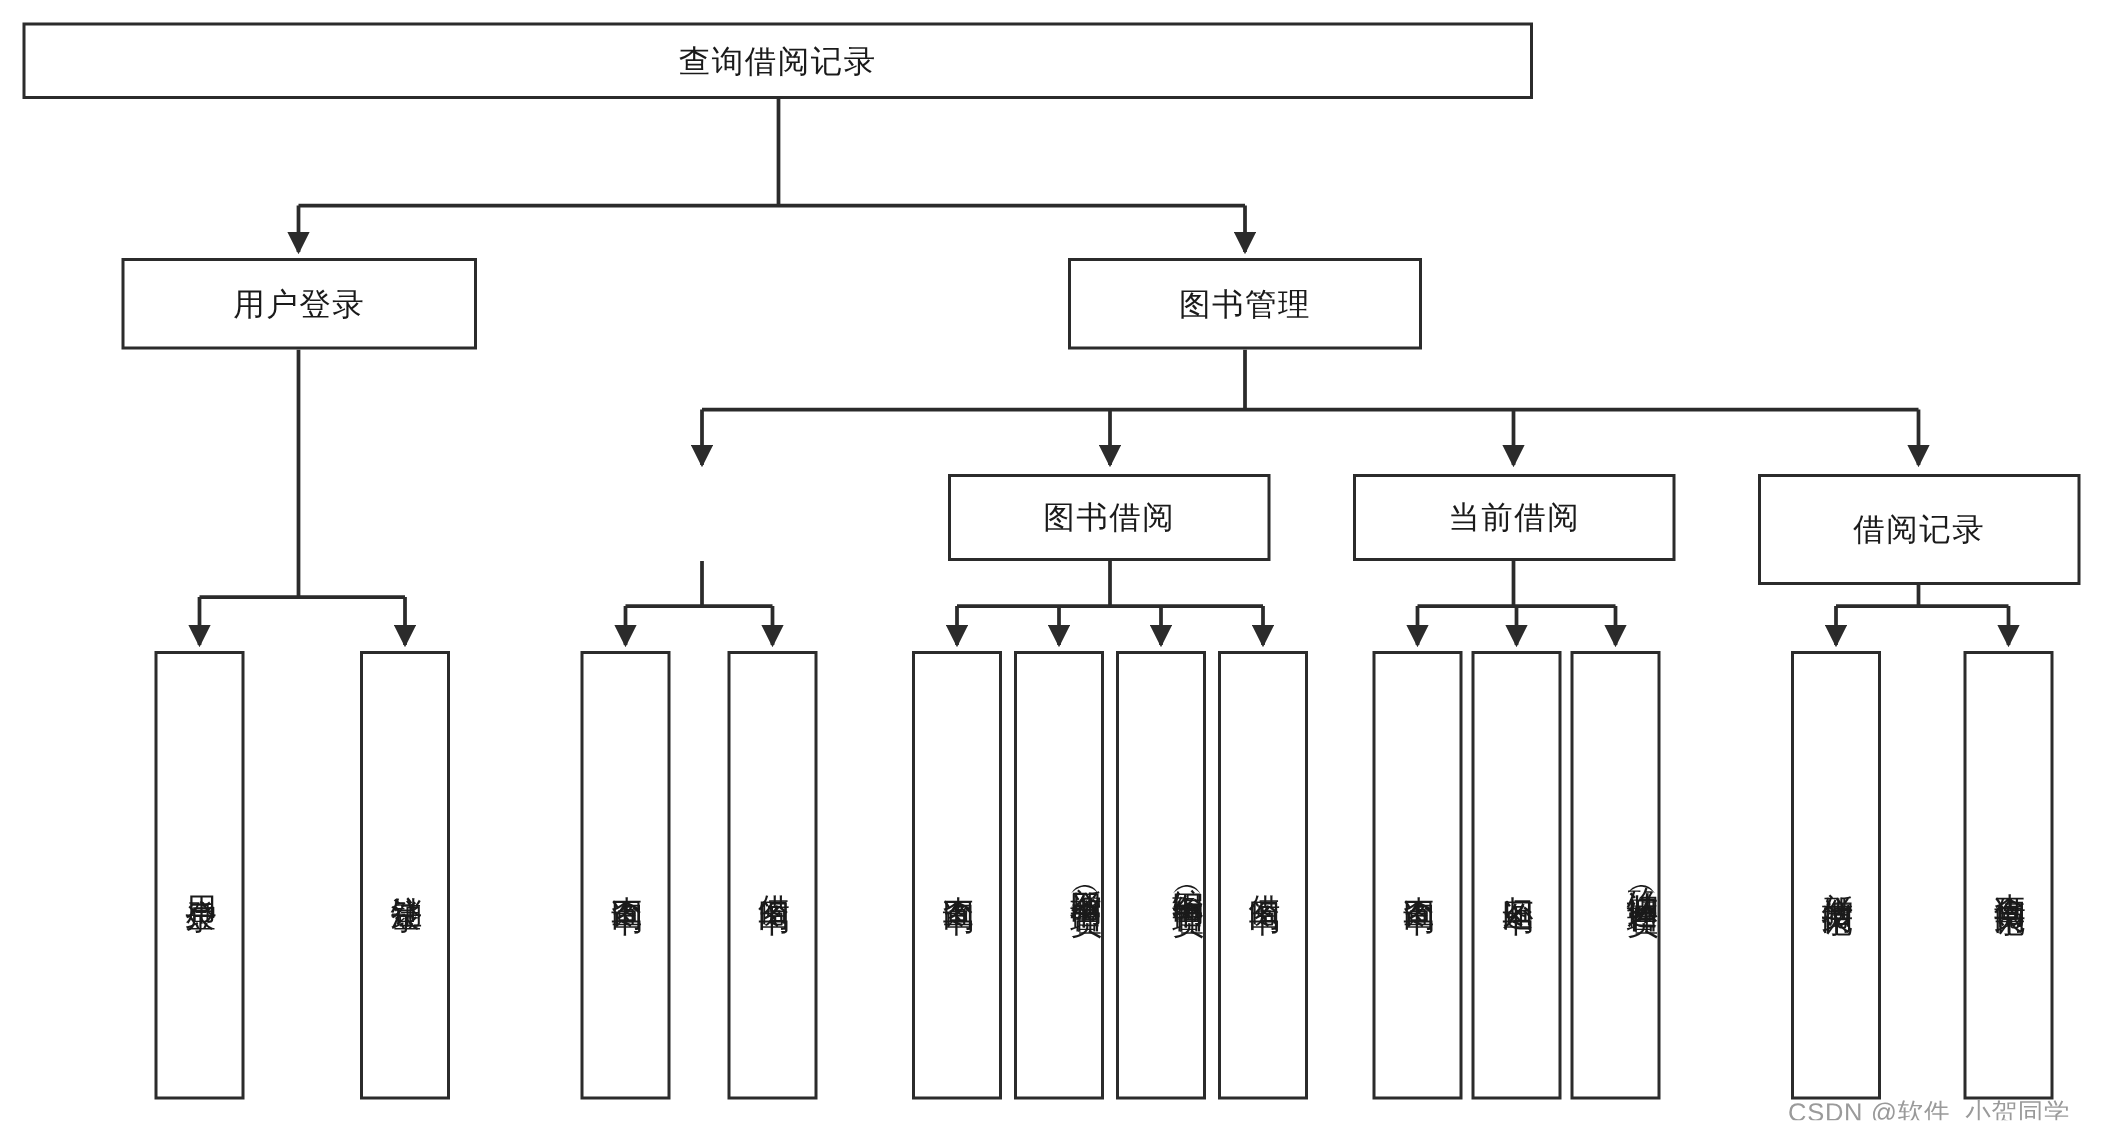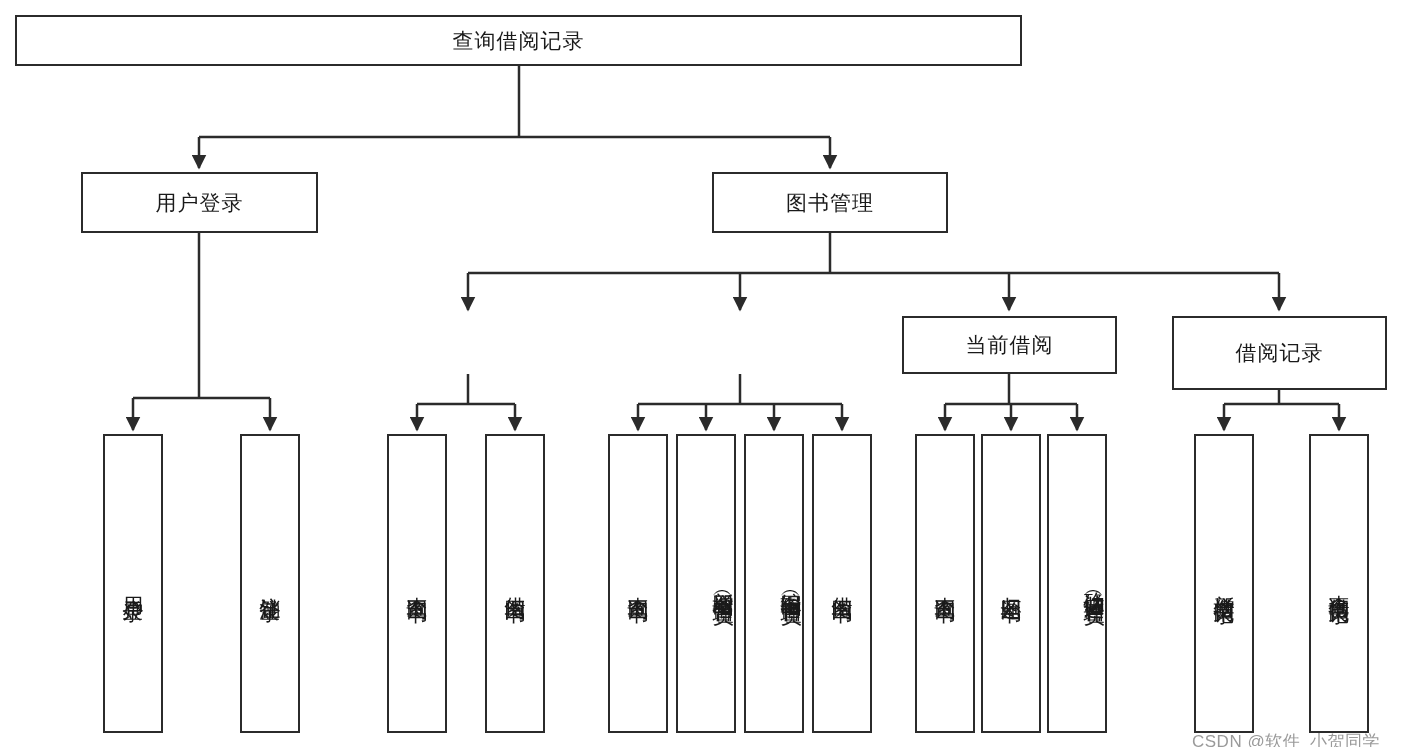--- a/index.html
+++ b/index.html
@@ -124,20 +124,23 @@
     <span>查询借阅记录</span>
   </div>
 
   <div class="node horizontal" style="left:81px; top:172px; width:237px; height:61px;">
     <span>用户登录</span>
   </div>
   <div class="node horizontal" style="left:712px; top:172px; width:236px; height:61px;">
     <span>图书管理</span>
   </div>
 
+  <div class="node horizontal" style="left:632px; top:316px; width:215px; height:58px;">
+    <span>图书借阅</span>
+  </div>
   <div class="node horizontal" style="left:902px; top:316px; width:215px; height:58px;text-align:right;">
     <span>当前借阅</span>
   </div>
   <div class="node horizontal" style="left:1172px; top:316px; width:215px; height:74px;">
     <span>借阅记录</span>
   </div>
 
   <div class="node vertical v-center" style="left:103px; top:434px; width:60px; height:299px;">
     <span>用户登录</span>
   </div>

